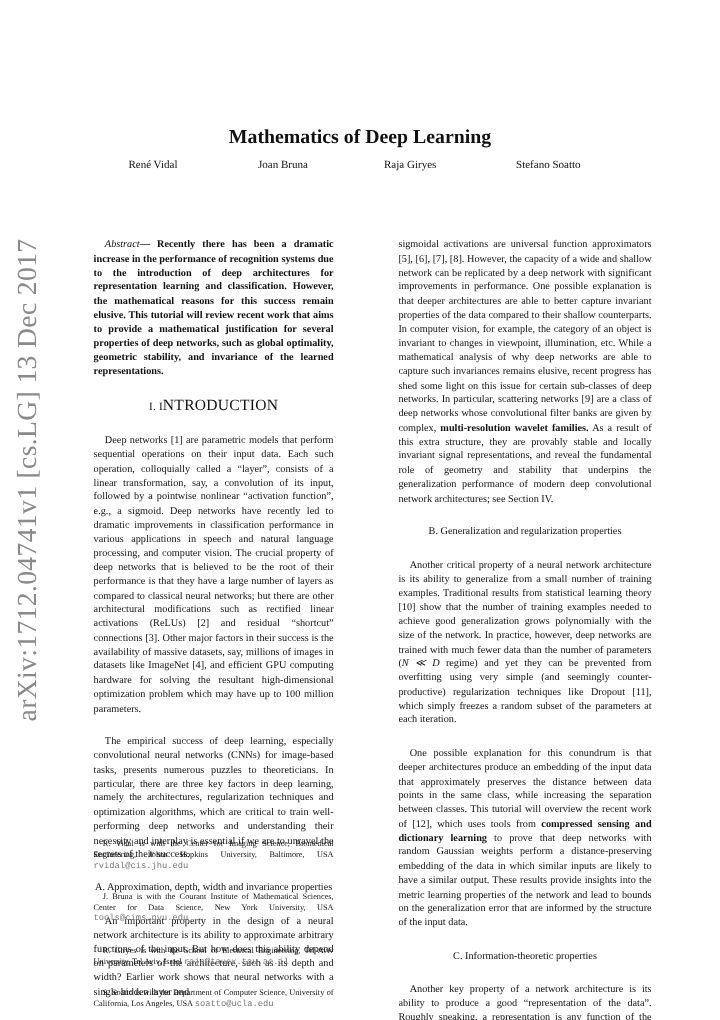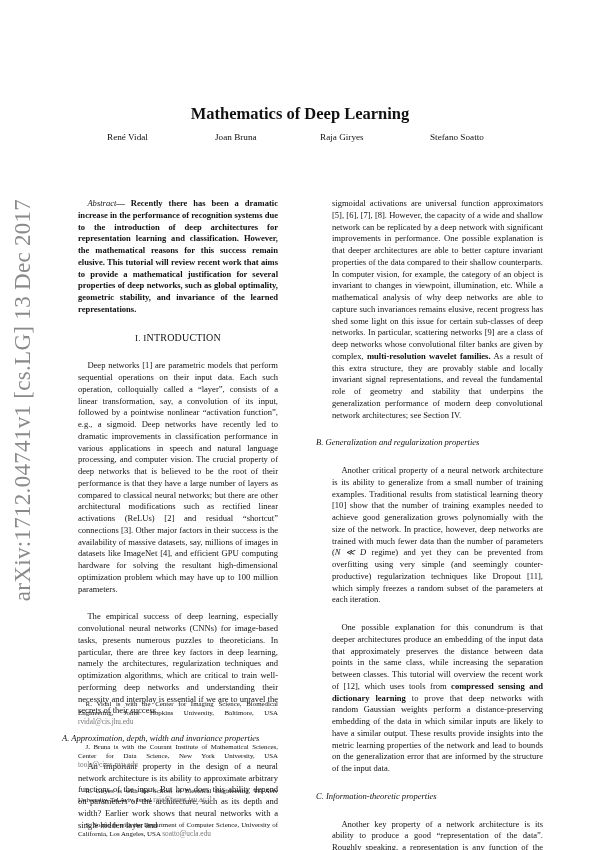--- a/index.html
+++ b/index.html
@@ -13,25 +13,25 @@
       font-size: 16.5px; font-weight: bold; }
   .authors { position: absolute; top: 132px; left: 100px; width: 400px; height: 16px; }
   .author { position: absolute; font-size: 9.2px; white-space: nowrap; }
   .col { position: absolute; font-size: 8.55px; line-height: 11.75px; text-align: justify; hyphens: manual; }
   .col-left { left: 62px; top: 182px; width: 232px; }
   .col-right { left: 316px; top: 182px; width: 243px; }
   p { margin: 16px; text-indent: 1.1em; }
   .abstract { font-weight: bold; text-indent: 1.1em; }
   .abstract i { font-weight: normal; }
   .section-head { text-align: center; margin: 7px 0 5px 0; font-size: 9.2px; text-indent: 0; letter-spacing: 0.2px; }
-  .section-head .sc { font-size: 10px; }
-  .subsection-head { font-style: italic; margin: 7px 0 4px 0; text-indent: 0; text-align: left; }
+  .section-head .sc { font-size: 13px; }
+  .subsection-head { margin: 7px 0 4px 0; text-indent: 0; text-align: center; }
   .footnotes { position: absolute; left: 62px; top: 683px; width: 232px; font-size: 6.9px; line-height: 9.1px; text-align: justify; }
   .footnotes p { text-indent: 1.1em; }
-  .mono { font-family: Liberation Serif, serif; color: #777; font-size: 7.3px; }
+  .mono { font-family: Liberation Mono, monospace; color: #777; font-size: 7.3px; }
   b { font-weight: bold; }
 </style>
 </head>
 <body>
 
 <div class="arxiv-stamp">
   <span>arXiv:1712.04741v1  [cs.LG]  13 Dec 2017</span>
 </div>
 
 <div class="title">Mathematics of Deep Learning</div>

